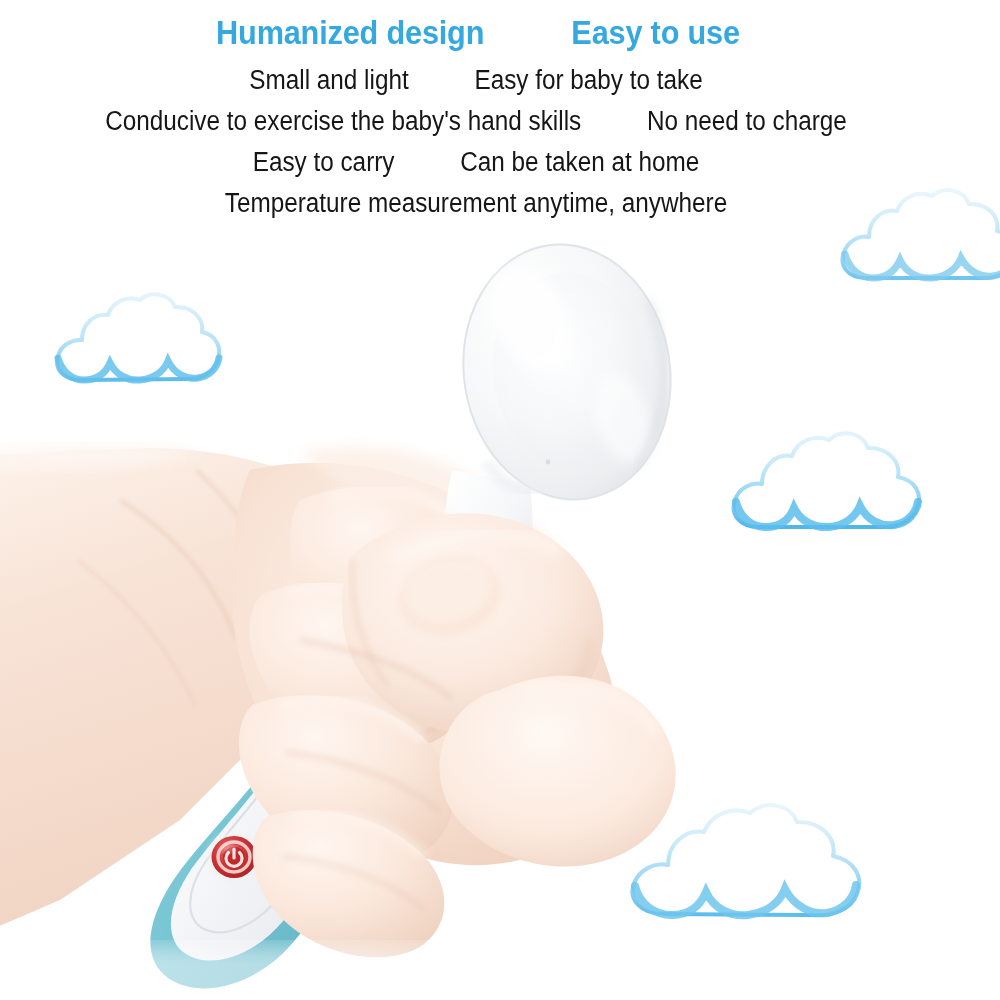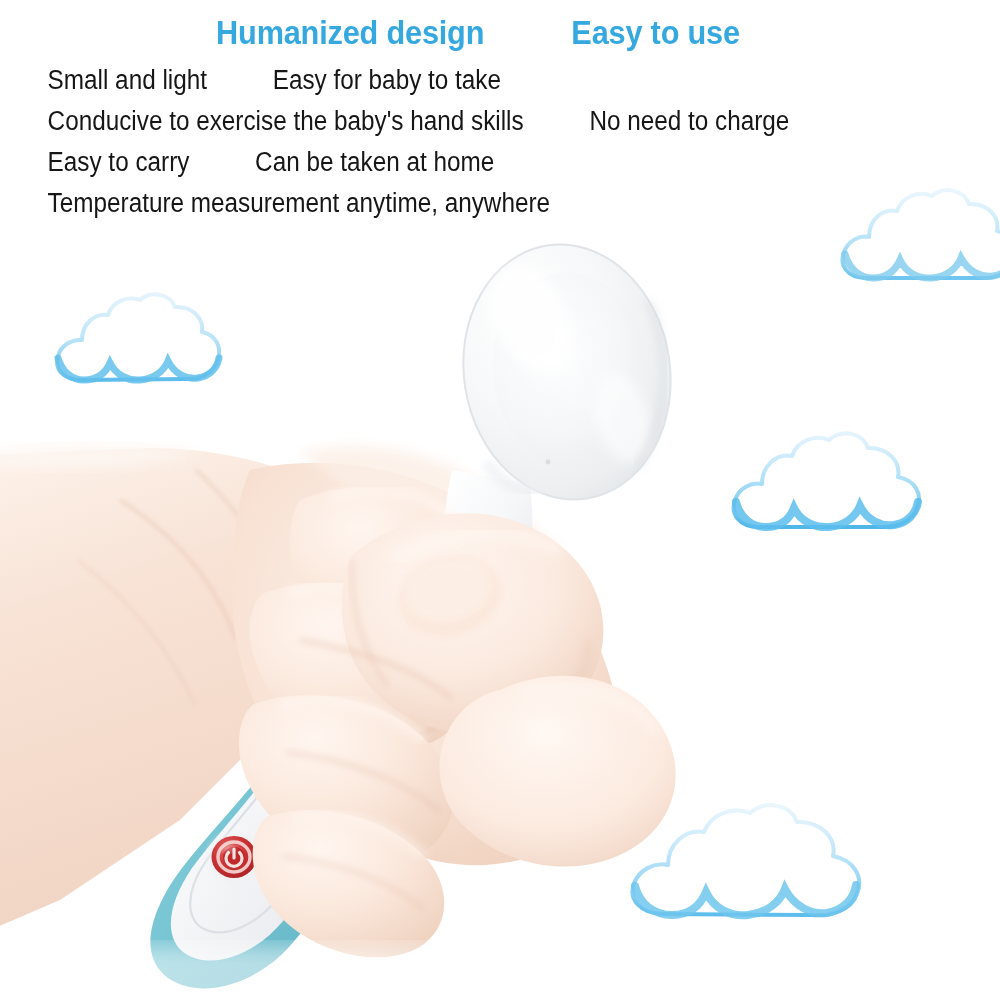--- a/index.html
+++ b/index.html
@@ -13,20 +13,21 @@
   #stage{
     position:relative;
     width:1000px;height:1000px;
     background:#ffffff;
     overflow:hidden;
   }
 
   
   .copy-block{
     position:absolute;left:0;top:0;width:952px;
+    text-align:center;
     z-index:40;
   }
   .headline-row{
     display:flex;justify-content:center;align-items:baseline;
     gap:70px;
     margin-top:16px;
   }
   .headline{
     color:#35a8e0;
     font-size:33px;

